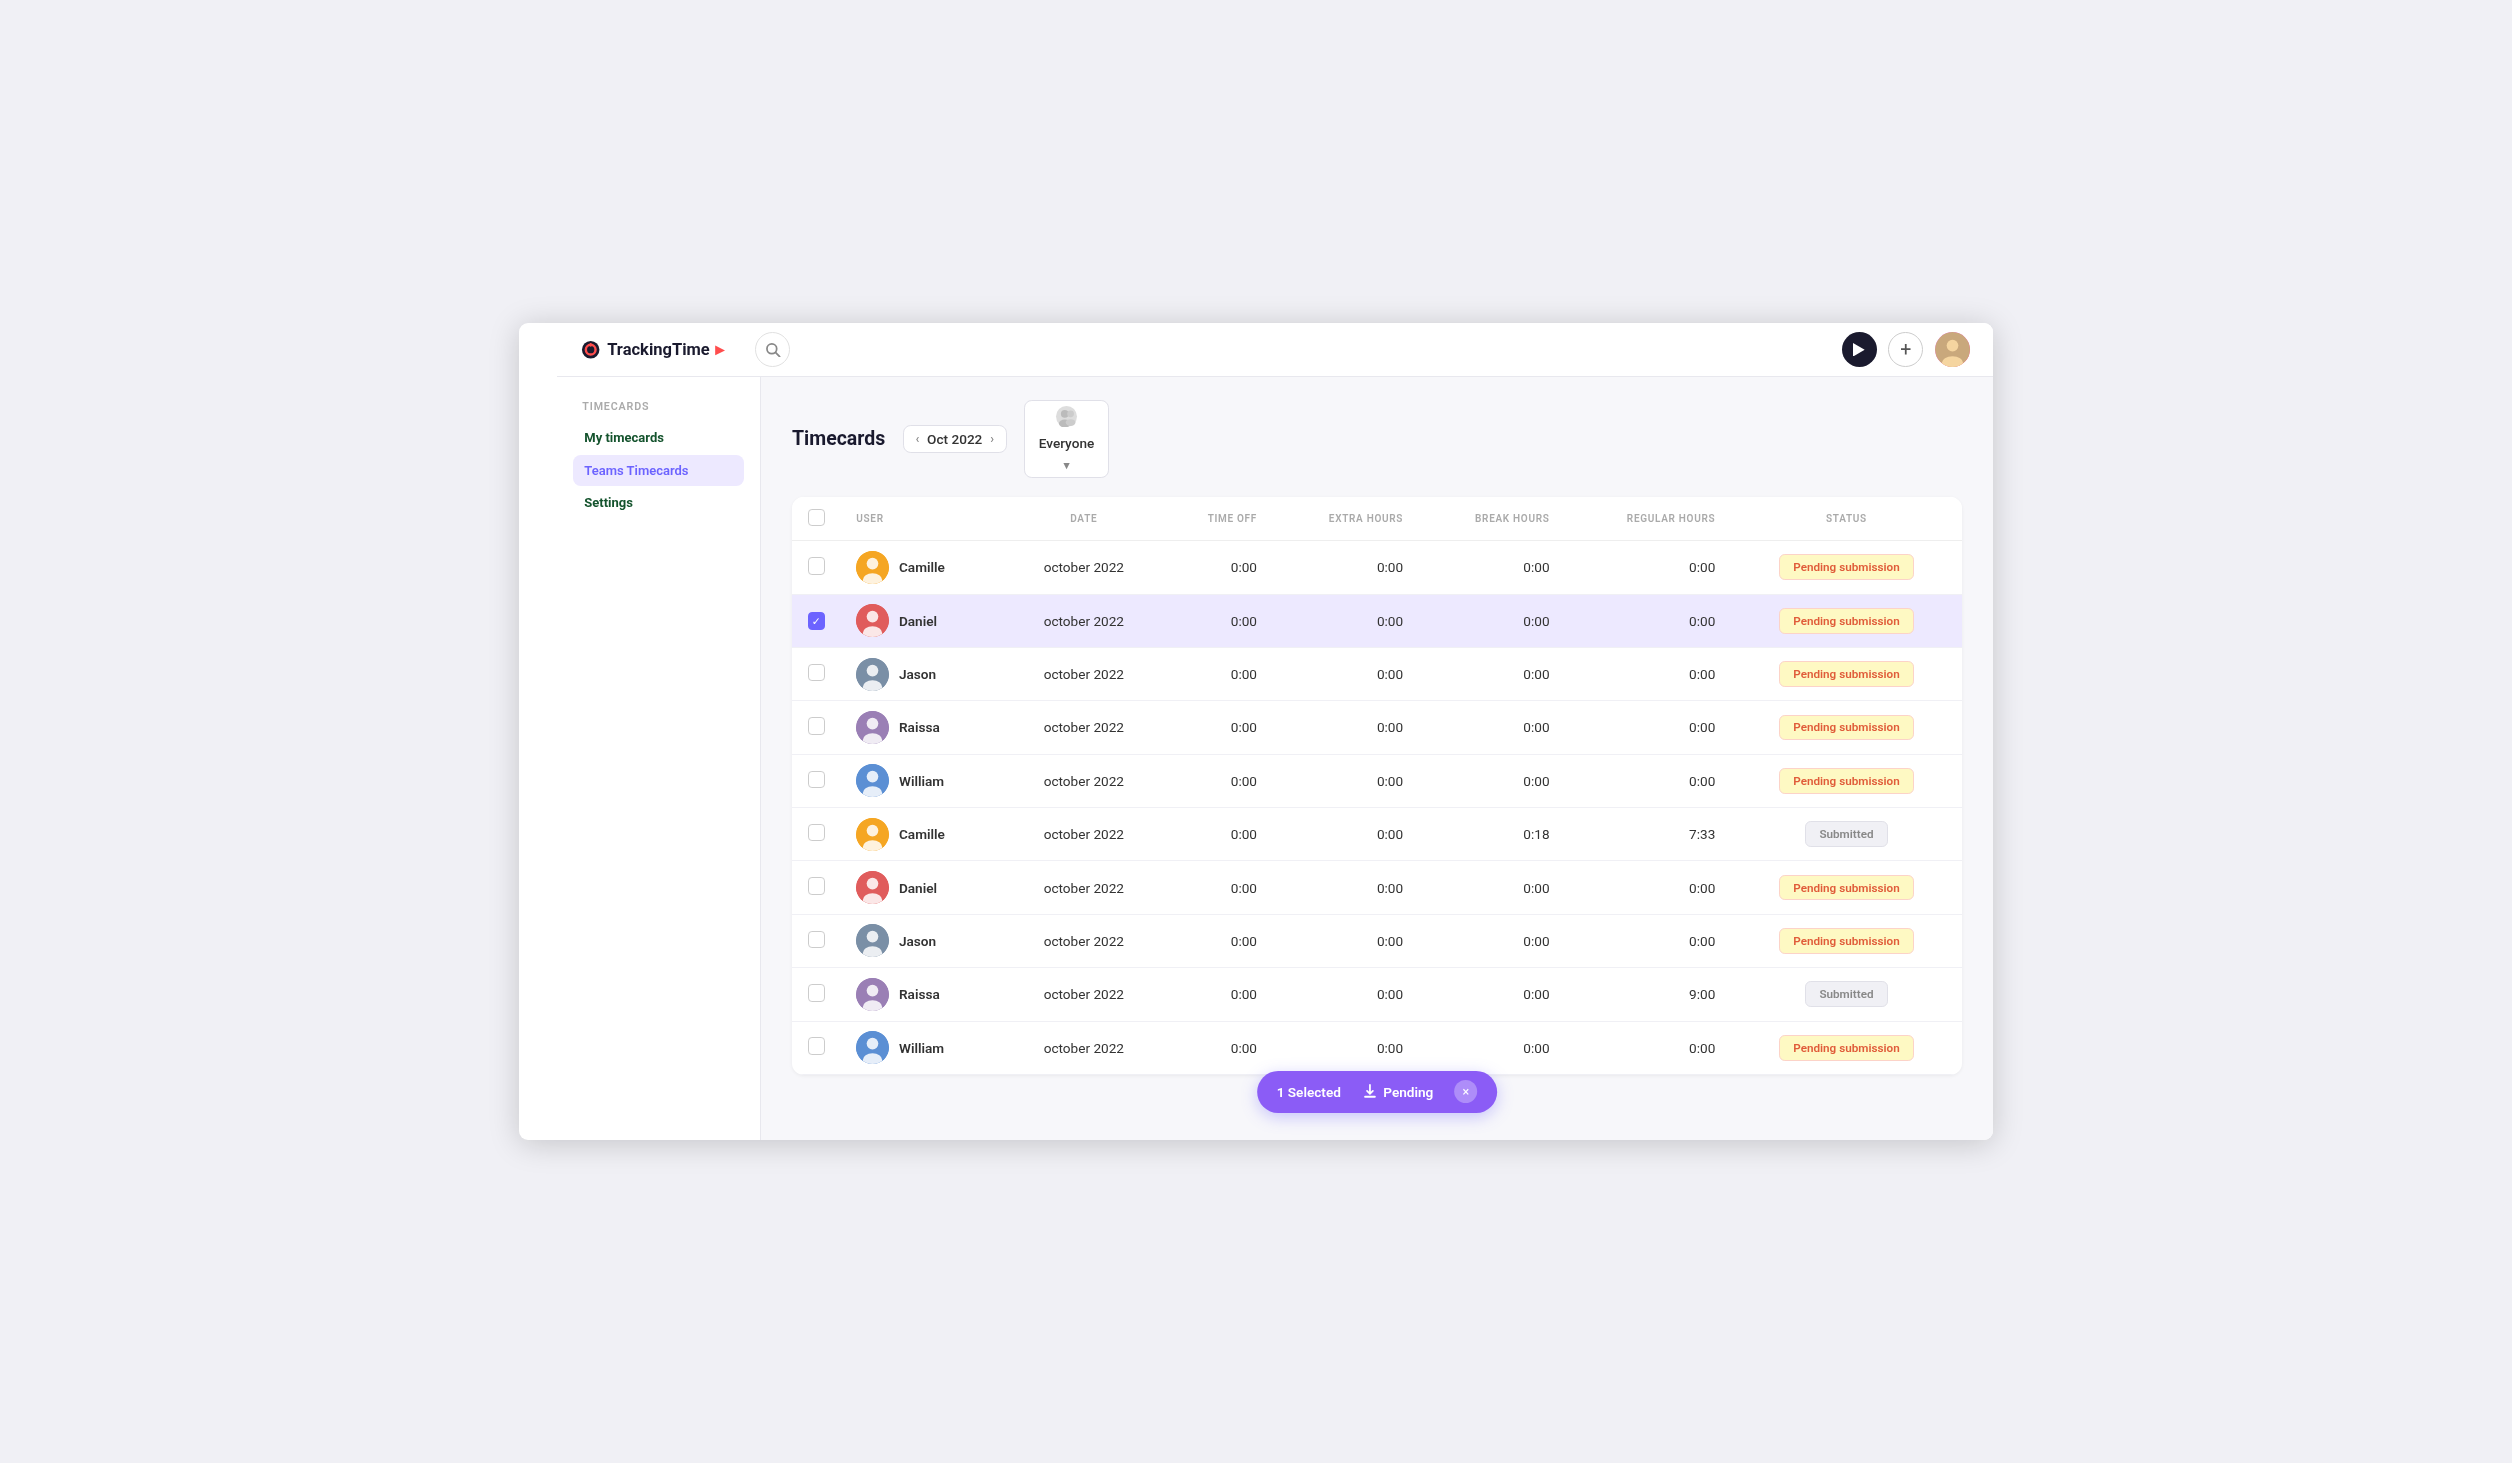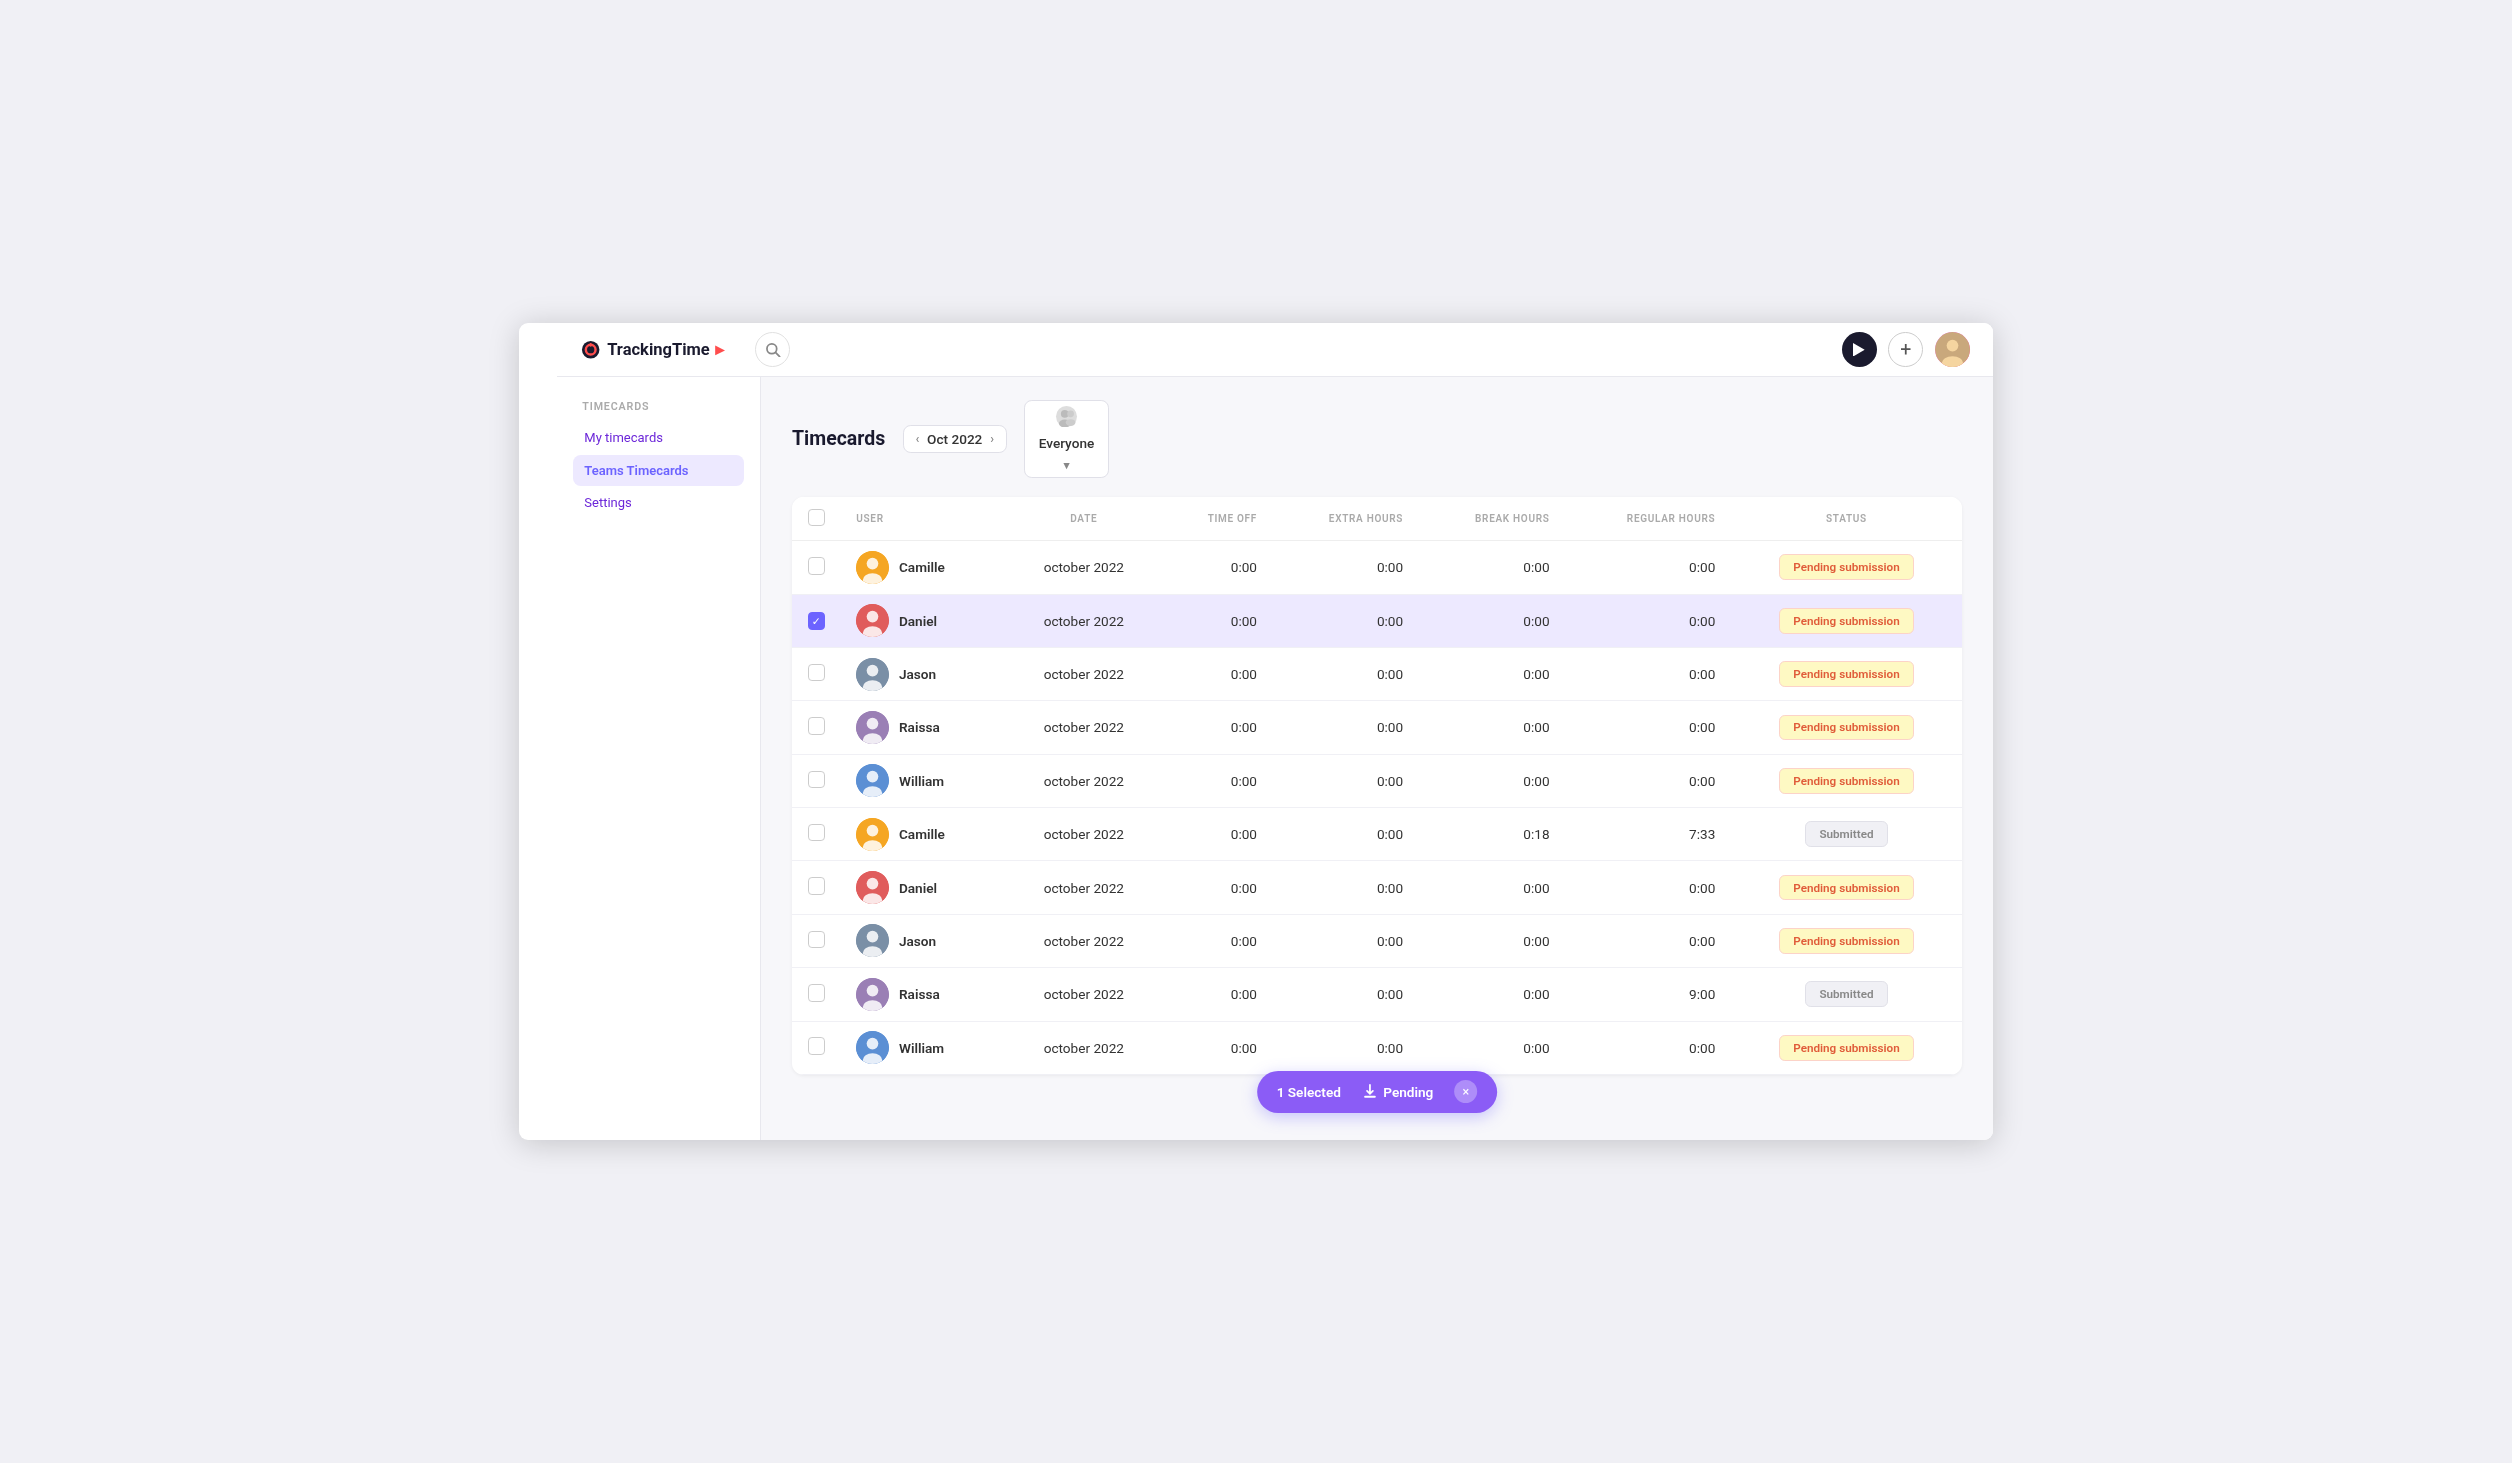--- a/index.html
+++ b/index.html
@@ -136,22 +136,22 @@
       margin-bottom: 9.7px;
       padding-left: 9.7px;
     }
     .sidebar-item {
       display: flex;
       align-items: center;
       padding: 7.8px 11.7px;
       border-radius: 7.8px;
       cursor: pointer;
       font-size: 13px;
-      color: #6d28d9;
-      font-weight: 400;
+      color: #14532d;
+      font-weight: 700;
       margin-bottom: 1.9px;
     }
     .sidebar-item.active {
       background: #ede9ff;
       color: #6c63ff;
       font-weight: 600;
     }
     
     .main-content {
       flex: 1;

